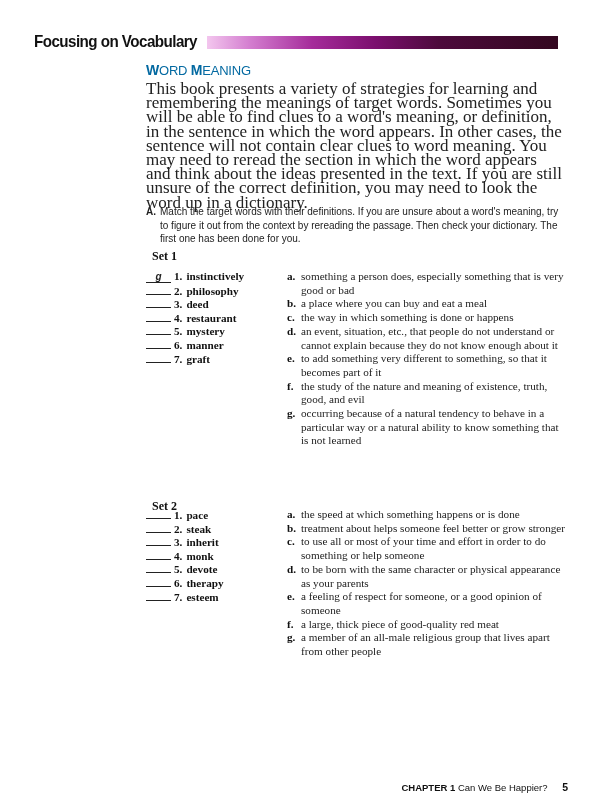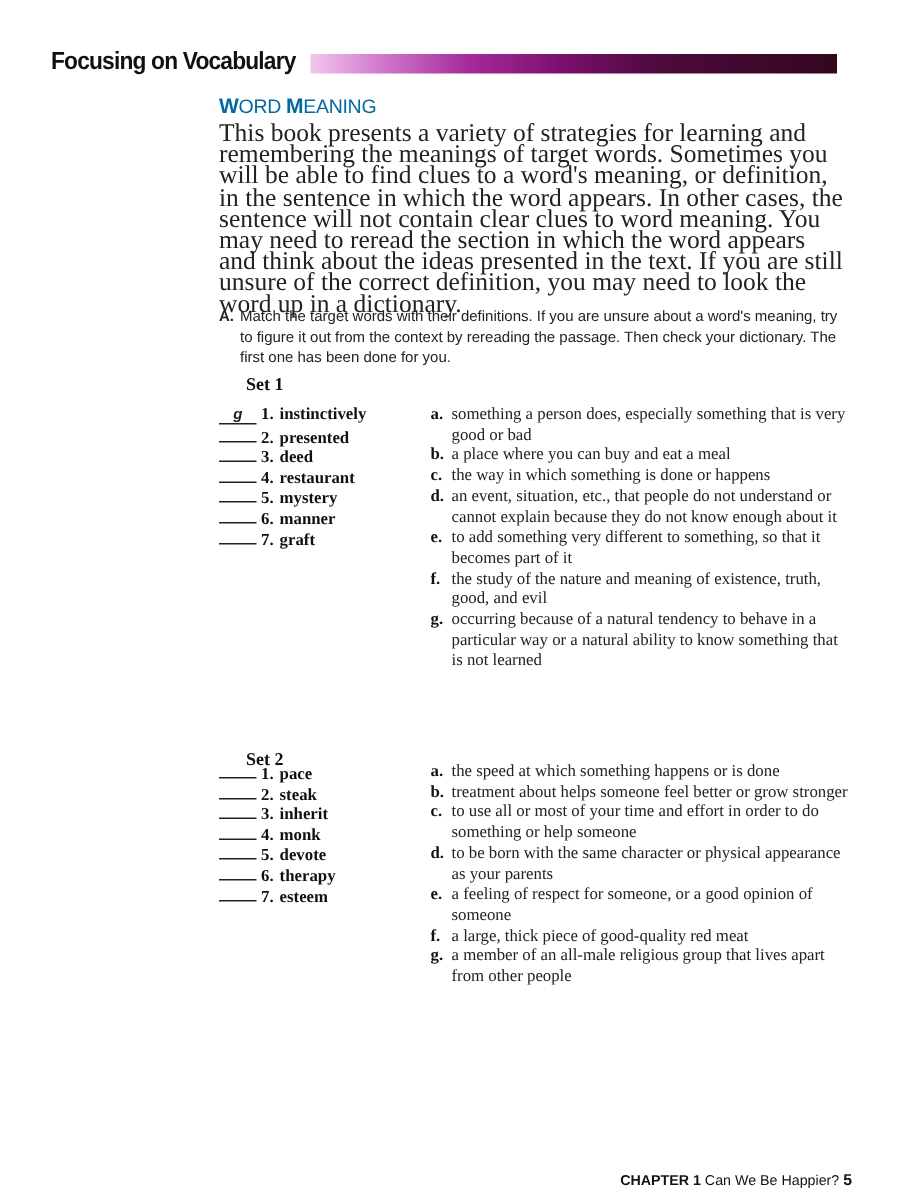--- a/index.html
+++ b/index.html
@@ -7,33 +7,33 @@
   .header { position: absolute; left: 34px; top: 31px; width: 524px; height: 20px; }
   .header-title { position: absolute; left: 0; top: 0; font-family: "Liberation Sans", sans-serif; font-weight: bold; font-size: 16.5px; letter-spacing: -0.6px; color: #111; line-height: 20px; transform: scaleX(0.92); transform-origin: left center; }
   .header-bar { position: absolute; left: 173px; top: 5px; right: 0; height: 13px;
     background: linear-gradient(to right, #f3c6ee 0%, #d47fd0 12%, #a52b9a 30%, #7b0f6e 48%, #4d0a3c 66%, #33071f 100%); }
   .section-title { position: absolute; left: 146px; top: 62px; font-family: "Liberation Sans", sans-serif; font-size: 13px; letter-spacing: -0.2px; color: #0369a1; }
   .section-title .cap { font-weight: bold; font-size: 14px; }
   .intro { position: absolute; left: 146px; top: 82px; width: 418px; font-family: "Liberation Serif", serif; font-size: 17px; line-height: 14.2px; color: #222; }
   .instructions { position: absolute; left: 146px; top: 205px; width: 420px; font-family: "Liberation Sans", sans-serif; font-size: 10px; line-height: 13.6px; color: #222; }
   .instructions .letter { font-weight: bold; position: absolute; left: 0; top: 0; }
   .instructions .text { display: block; padding-left: 14px; }
-  .set-title { position: absolute; left: 164px; font-family: "Liberation Serif", serif; font-weight: bold; font-size: 12px; color: #111; }
+  .set-title { position: absolute; left: 152px; font-family: "Liberation Serif", serif; font-weight: bold; font-size: 12px; color: #111; }
   .words { position: absolute; left: 146px; font-family: "Liberation Serif", serif; font-size: 11.2px; line-height: 13.6px; }
   .word-row { display: flex; align-items: baseline; height: 13.6px; white-space: nowrap; }
   .blank { display: inline-block; width: 25px; border-bottom: 1px solid #222; height: 10px; position: relative; margin-right: 3px; text-align: center; font-family: "Liberation Sans", sans-serif; font-style: italic; font-size: 10px; line-height: 10px; font-weight: bold; color: #222; }
   .word-num { font-weight: bold; margin-right: 4px; color: #111; }
   .word-text { font-weight: bold; color: #111; text-align: center; }
   .defs { position: absolute; left: 287px; width: 280px; font-family: "Liberation Serif", serif; font-size: 11.2px; line-height: 13.7px; color: #222; }
   .def-row { display: flex; align-items: flex-start; }
   .def-letter { width: 14px; flex: 0 0 14px; font-weight: bold; color: #111; text-align: left; }
   .def-text { flex: 1; }
   .footer { position: absolute; right: 32px; top: 781px; font-family: "Liberation Sans", sans-serif; font-size: 9.5px; color: #111; }
   .footer .chap { font-weight: bold; }
-  .footer .ttl { }
+  .footer .ttl { margin-right: 12px; }
   .footer .pg { font-weight: bold; font-size: 10.5px; }
 </style>
 </head>
 <body>
 
 <div class="header">
   <div class="header-title">Focusing on Vocabulary</div>
   <div class="header-bar"></div>
 </div>
 
@@ -51,21 +51,21 @@
 <div class="set-title" style="top:249px;">Set 1</div>
 <div class="words" style="top:270px;" id="set1-words">
     <div class="word-row">
       <span class="blank">g</span>
       <span class="word-num">1.</span>
       <span class="word-text">instinctively</span>
     </div>
     <div class="word-row">
       <span class="blank"></span>
       <span class="word-num">2.</span>
-      <span class="word-text">presented</span>
+      <span class="word-text">philosophy</span>
     </div>
     <div class="word-row">
       <span class="blank"></span>
       <span class="word-num">3.</span>
       <span class="word-text">deed</span>
     </div>
     <div class="word-row">
       <span class="blank"></span>
       <span class="word-num">4.</span>
       <span class="word-text">restaurant</span>

